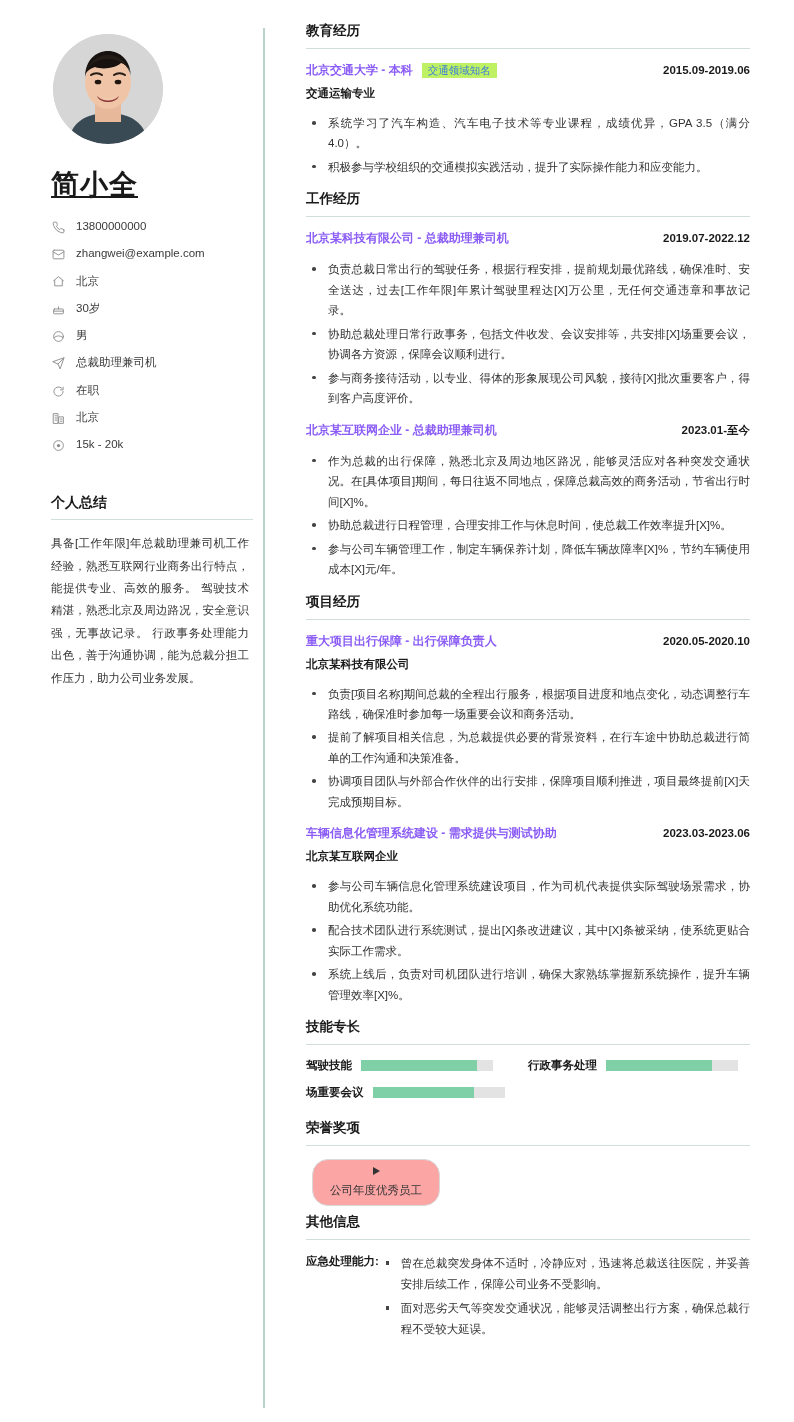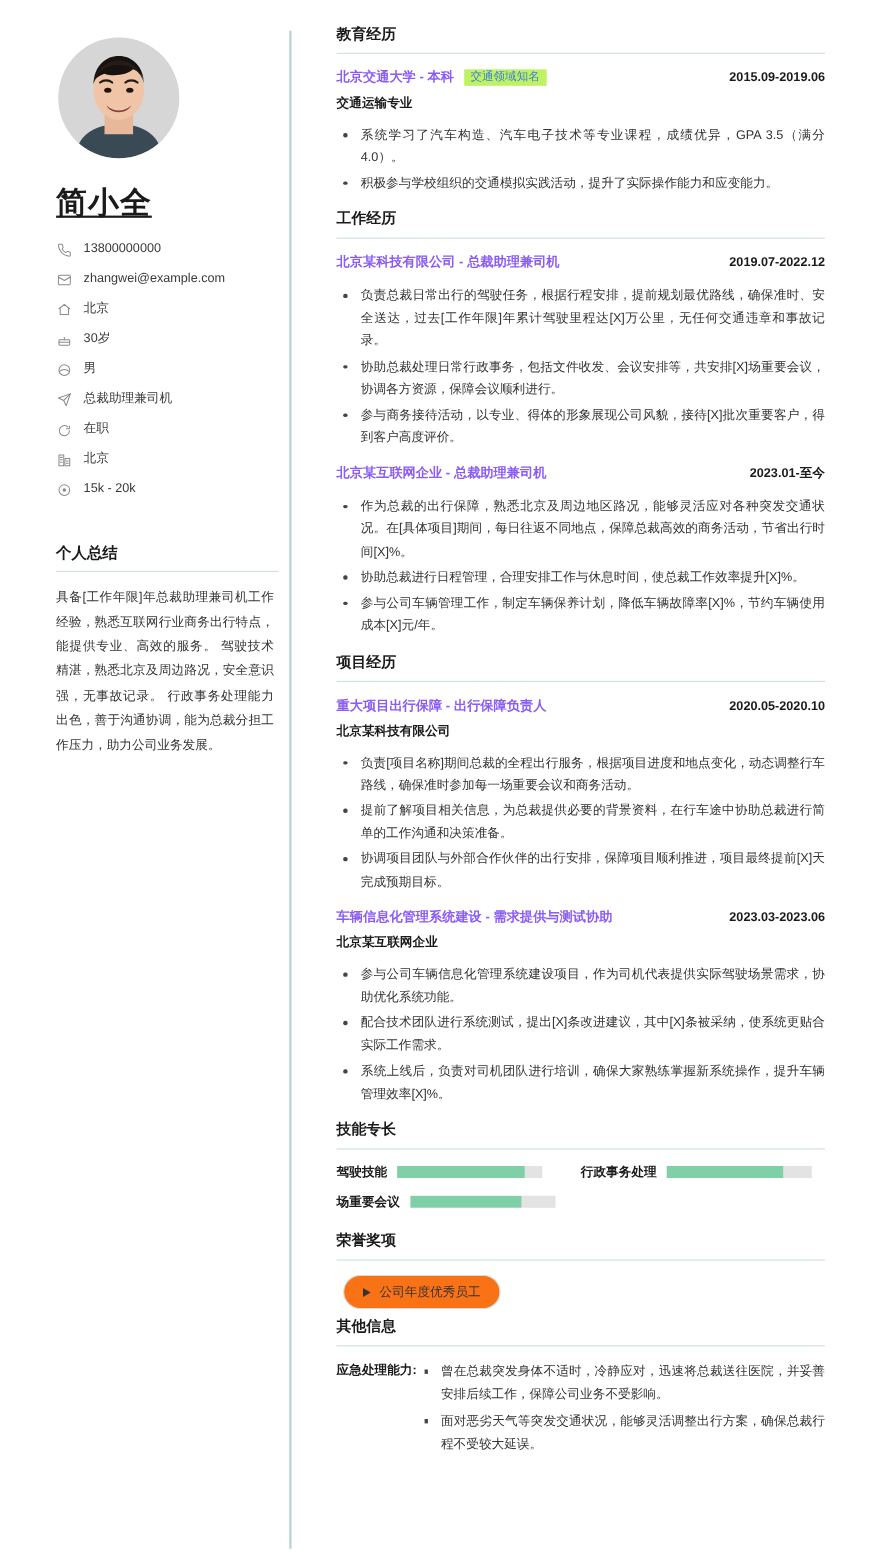--- a/index.html
+++ b/index.html
@@ -180,21 +180,22 @@
   .honors { display: flex; flex-wrap: wrap; gap: 10px; margin: 9px 0 4px 6px; }
   .honor-chip {
     display: inline-flex;
     align-items: center;
     gap: 8px;
     border: 1px solid #d9d9d9;
     border-radius: 16px;
     padding: 7px 17px;
     font-size: 11.5px;
     color: #333;
-    background: #f97316;
+    background: #fca5a5;
+    flex-direction: column;
   }
   .tri {
     width: 0; height: 0;
     border-left: 7px solid #333;
     border-top: 4.5px solid transparent;
     border-bottom: 4.5px solid transparent;
   }
 
   
   .other-row { display: flex; align-items: flex-start; }

